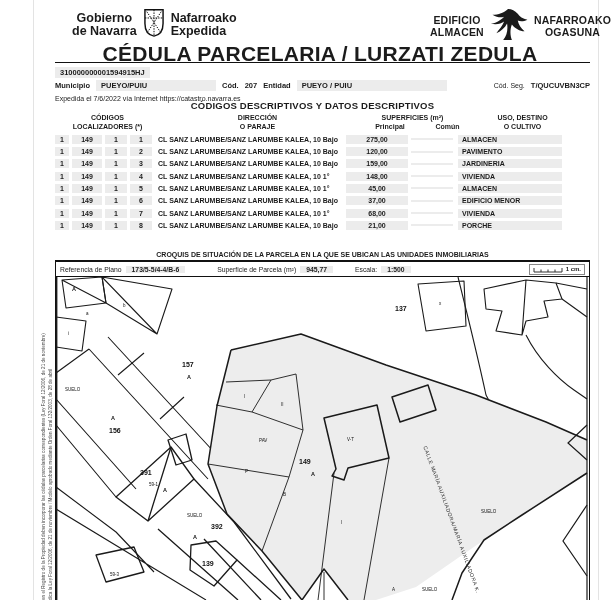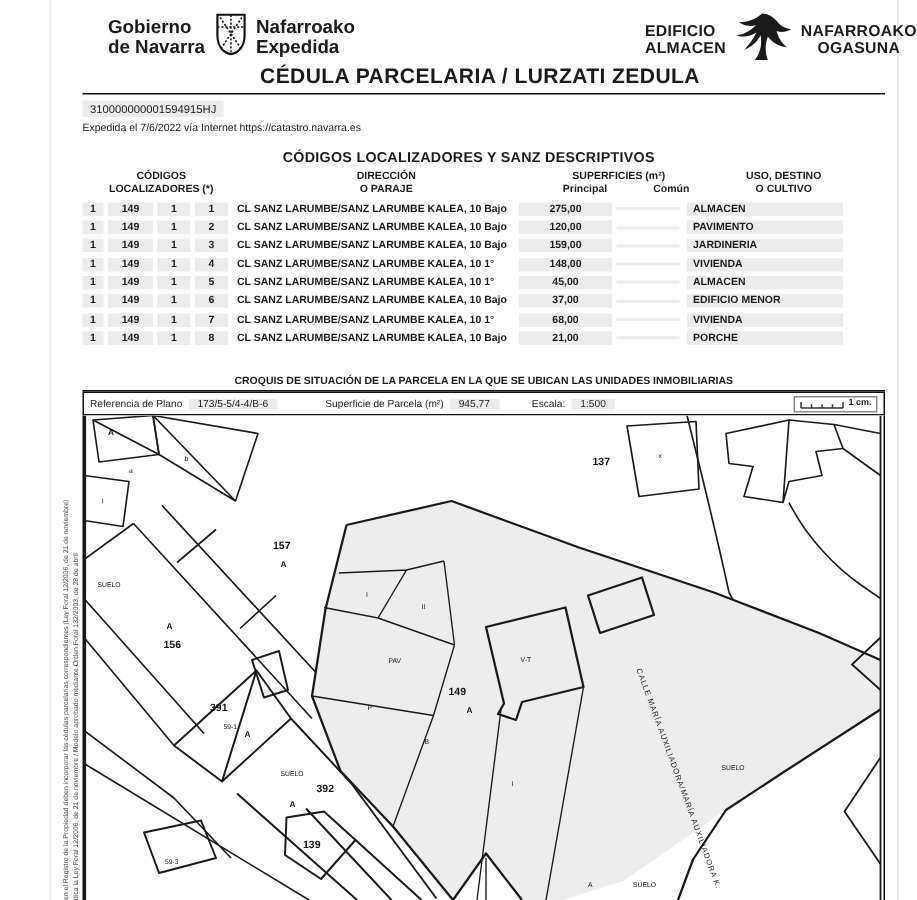--- a/index.html
+++ b/index.html
@@ -5,28 +5,28 @@
   html,body{margin:0;padding:0;background:#fff;width:611px;height:600px;overflow:hidden;
     font-family:"Liberation Sans",sans-serif;color:#1b1b1b;}
   .page{position:relative;width:611px;height:600px;background:#fff;}
   .frame{position:absolute;left:33px;top:0;right:12px;bottom:0;border-left:1px solid #e3e3e3;border-right:1px solid #e3e3e3;}
   
   .hdr{position:absolute;left:40px;top:6px;width:560px;height:36px;}
   .gov{position:absolute;display:flex;align-items:center;gap:5px;}
   .gov-left{left:32px;top:2px;}
   .gov-right{left:390px;top:2px;}
   .gov .txt{font-weight:bold;font-size:12.5px;line-height:13px;}
-  .gov .txt.r{text-align:left;}
+  .gov .txt.r{text-align:center;}
   .gov-right .txt{font-weight:bold;font-size:10.5px;line-height:11.5px;letter-spacing:.2px;}
   .title{position:absolute;left:40px;top:42px;width:560px;text-align:center;font-weight:bold;
-    font-size:14px;letter-spacing:.3px;}
+    font-size:21px;letter-spacing:.3px;}
   
   .refblk{position:absolute;left:55px;top:62px;width:535px;border-top:1.5px solid #111;padding-top:3px;font-size:7.5px;}
   .rrow{display:flex;align-items:center;height:13px;gap:6px;}
-  .chip{background:#ececec;padding:1px 5px;font-weight:normal;}
+  .chip{background:#ececec;padding:1px 5px;font-weight:bold;}
   .lbl{font-weight:bold;}
   .plain{font-weight:normal;font-size:7px;color:#222;}
   .sp{flex:1;}
   .sect-title{position:absolute;left:40px;top:100px;width:545px;text-align:center;font-weight:bold;font-size:9.5px;letter-spacing:.2px;}
   
   .tbl{position:absolute;left:55px;top:114px;width:520px;font-size:7px;}
   .thead{display:flex;text-align:center;font-weight:bold;line-height:8.5px;margin-bottom:3px;}
   .h-codes{width:105px;}
   .h-addr{width:195px;}
   .h-sup{width:115px;}
@@ -99,25 +99,36 @@
     </div>
   </div>
 
   <div class="title">CÉDULA PARCELARIA / LURZATI ZEDULA</div>
 
   <div class="refblk">
     <div class="rrow">
       <span class="chip">310000000001594915HJ</span>
     </div>
     <div class="rrow">
+      <span class="lbl">Municipio</span>
+      <span class="chip" style="min-width:110px">PUEYO/PUIU</span>
+      <span class="lbl">Cód.</span>
+      <span class="lbl">207</span>
+      <span class="lbl">Entidad</span>
+      <span class="chip" style="min-width:140px">PUEYO / PUIU</span>
+      <span class="sp"></span>
+      <span class="plain">Cód. Seg.</span>
+      <span class="lbl">T/QUCUVBN3CP</span>
+    </div>
+    <div class="rrow">
       <span class="plain">Expedida el 7/6/2022 vía Internet https://catastro.navarra.es</span>
     </div>
   </div>
 
-  <div class="sect-title">CÓDIGOS LOCALIZADORES Y SANZ DESCRIPTIVOS</div>
+  <div class="sect-title">CÓDIGOS DESCRIPTIVOS Y DATOS DESCRIPTIVOS</div>
 
   <div class="tbl">
     <div class="thead">
       <div class="h-codes">
           <div>CÓDIGOS</div>
           <div>LOCALIZADORES (*)</div>
         </div>
       <div class="h-addr">
           <div>DIRECCIÓN</div>
           <div>O PARAJE</div>

